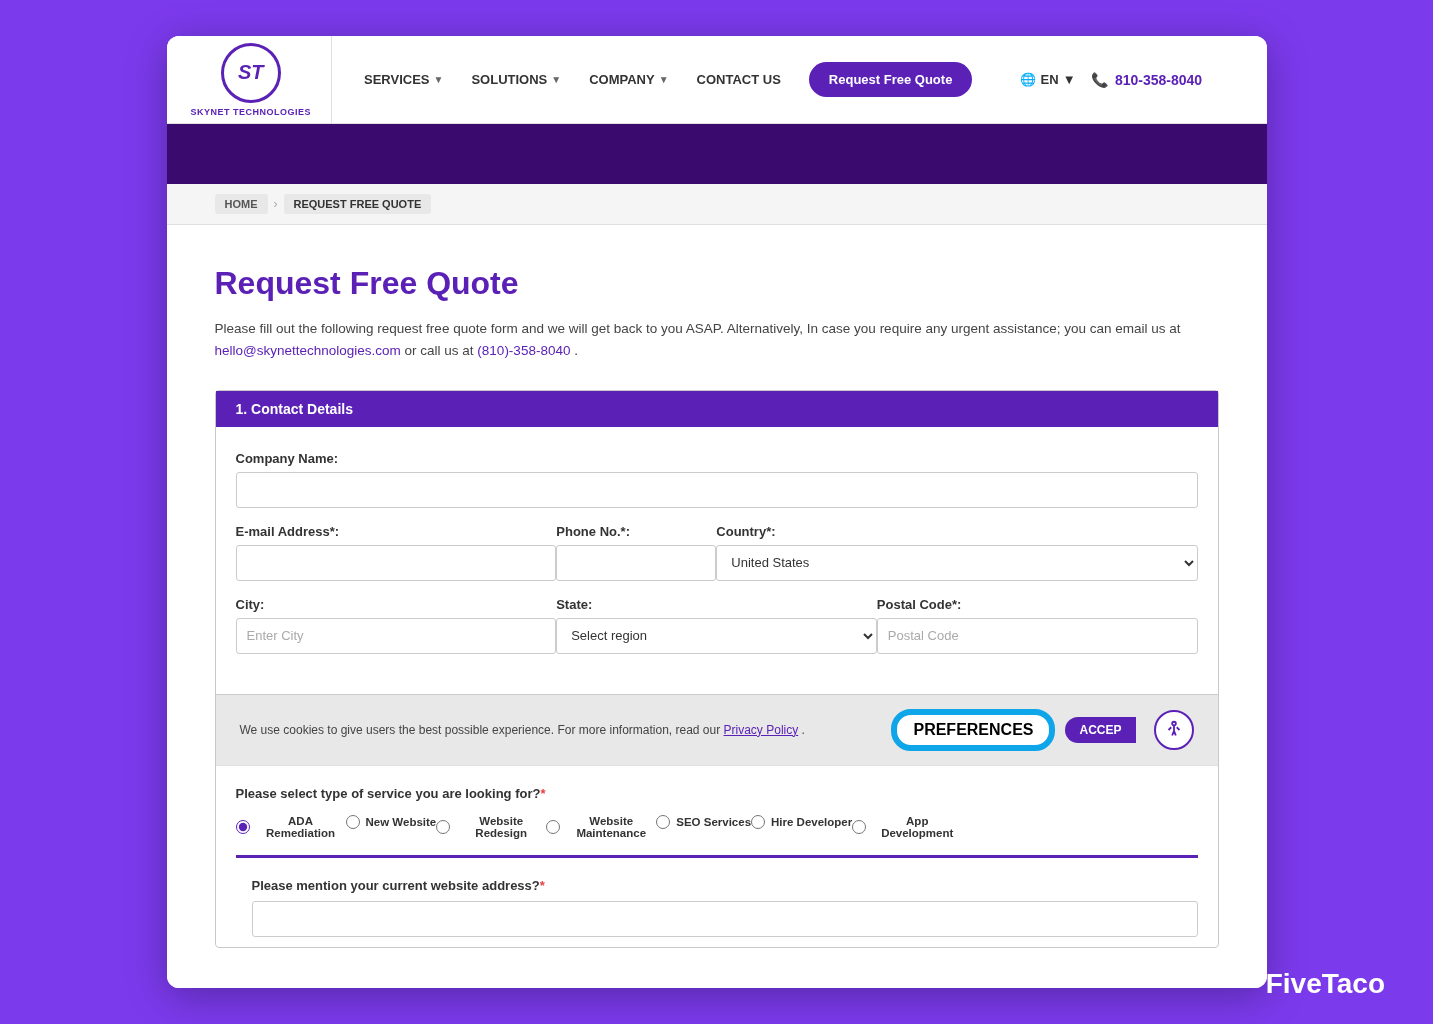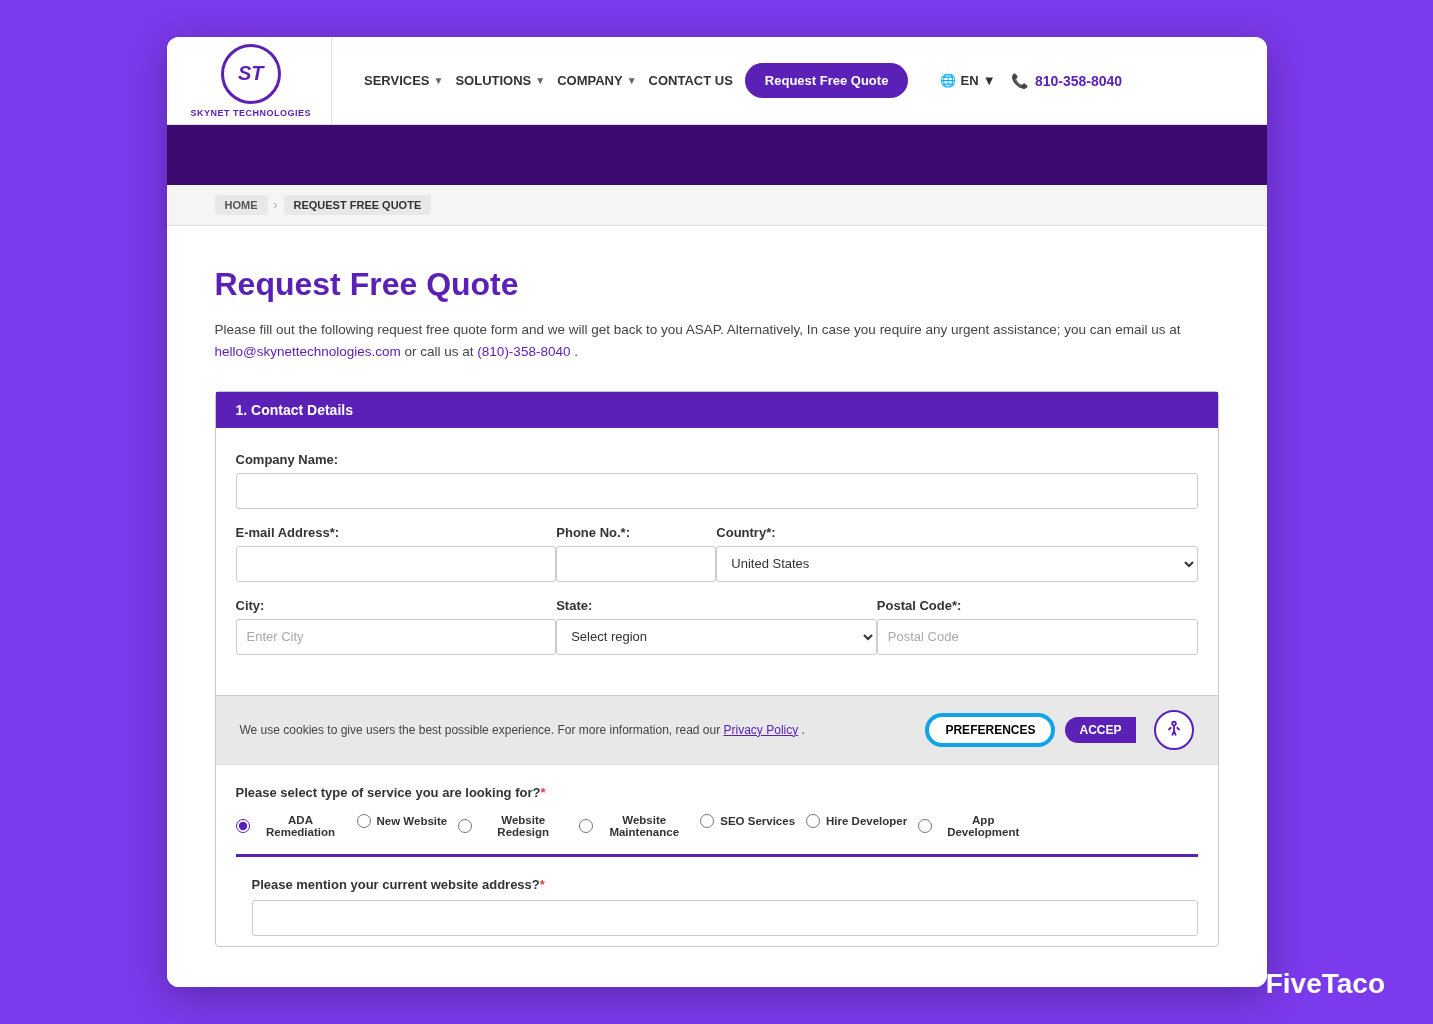--- a/index.html
+++ b/index.html
@@ -54,21 +54,21 @@
       font-size: 9px;
       font-weight: bold;
       color: #5b21b6;
       letter-spacing: 0.5px;
       margin-top: 4px;
       text-align: center;
     }
     .nav-links {
       display: flex;
       align-items: center;
-      gap: 12px;
+      gap: 28px;
       flex: 1;
       padding-left: 32px;
     }
     .nav-link {
       font-size: 13px;
       font-weight: 600;
       color: #333;
       cursor: pointer;
       display: flex;
       align-items: center;
@@ -222,25 +222,25 @@
       font-size: 12px;
       color: #444;
     }
     .cookie-banner a { color: #5b21b6; }
     .cookie-actions {
       display: flex;
       gap: 10px;
       align-items: center;
     }
     .btn-preferences {
-      border: 4px solid #0ea5e9;
+      border: 6px solid #0ea5e9;
       background: #fff;
       border-radius: 20px;
       padding: 6px 16px;
-      font-size: 12px;
+      font-size: 16px;
       font-weight: 600;
       cursor: pointer;
     }
     .btn-accept {
       background: #5b21b6;
       color: #fff;
       border: none;
       border-radius: 20px 0 0 20px;
       padding: 6px 14px;
       font-size: 12px;
@@ -268,21 +268,21 @@
     }
     .service-label {
       font-size: 13px;
       font-weight: 600;
       color: #333;
       margin-bottom: 14px;
     }
     .service-label .req { color: #e53e3e; }
     .service-options {
       display: flex;
-      gap: 11px;
+      gap: 0;
       flex-wrap: wrap;
       margin-bottom: 20px;
       border-bottom: 3px solid #5b21b6;
       padding-bottom: 16px;
     }
     .service-option {
       display: flex;
       flex-direction: column;
       align-items: center;
       gap: 4px;

